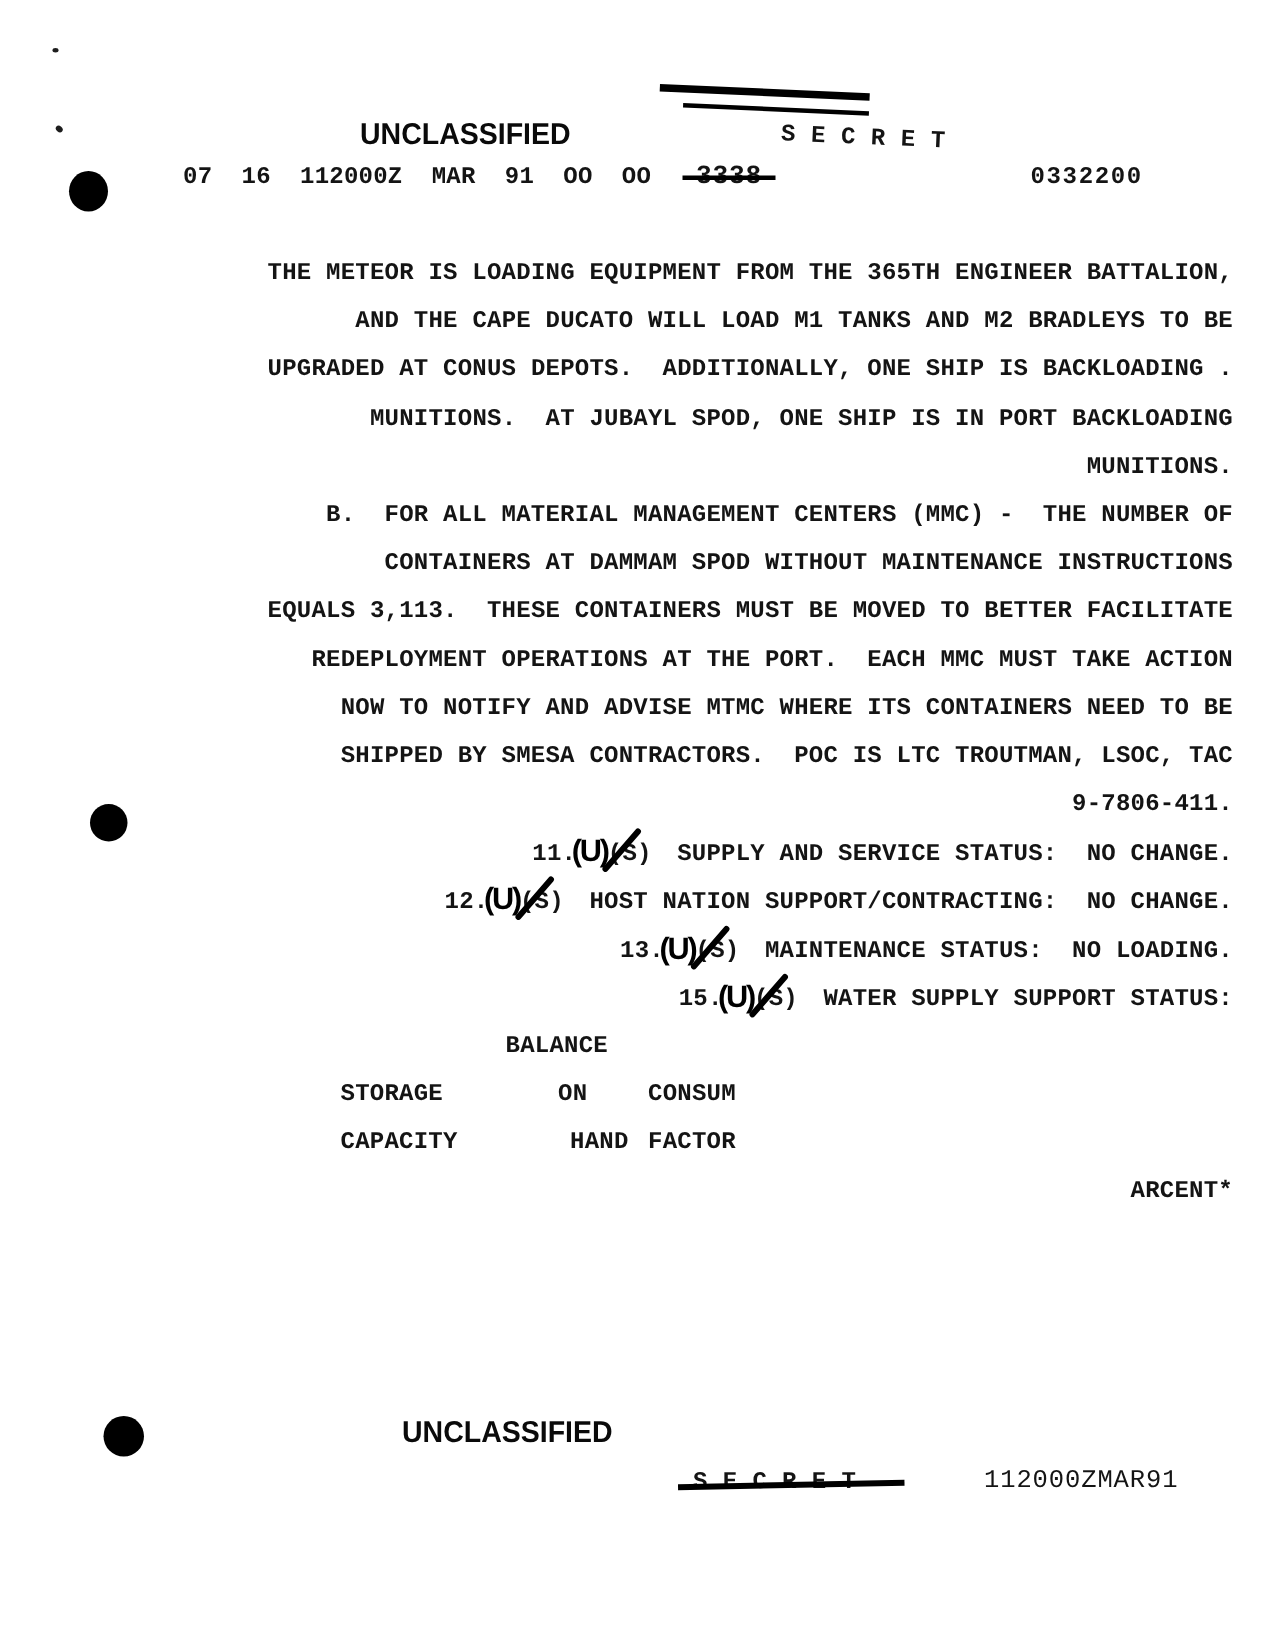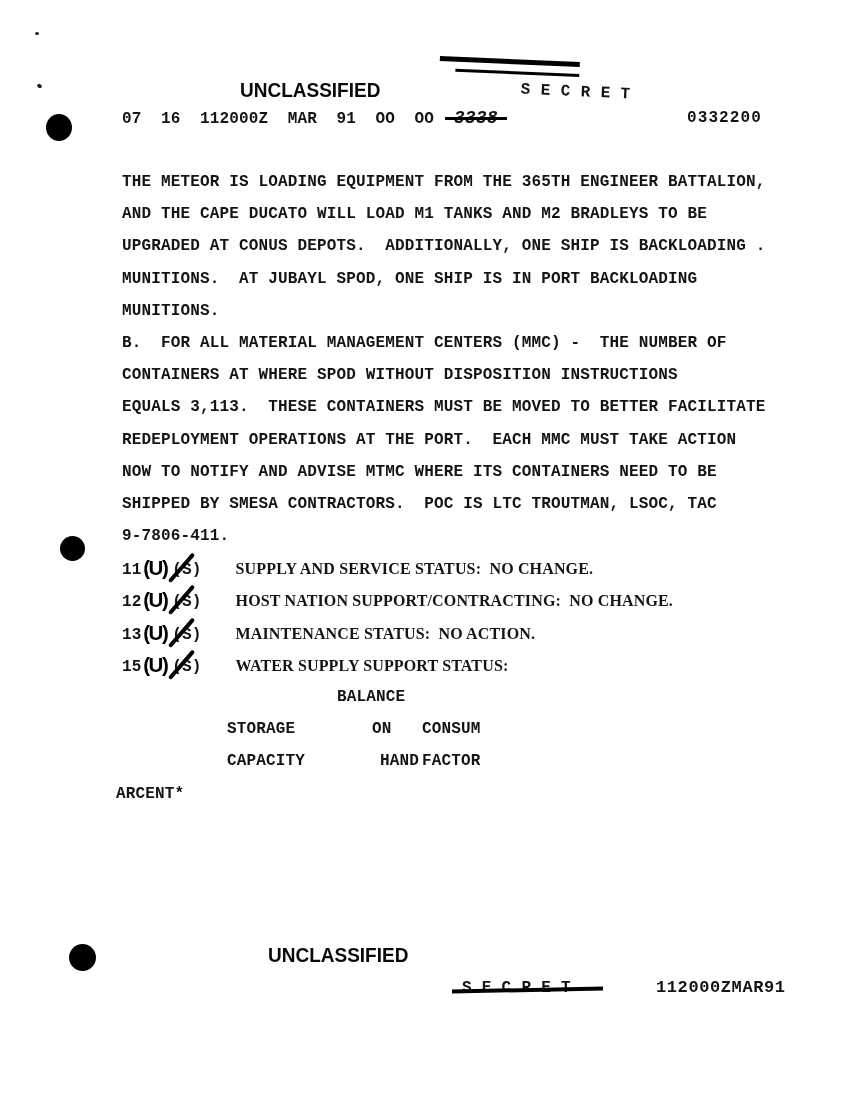--- a/index.html
+++ b/index.html
@@ -28,63 +28,63 @@
     line-height:17px; }
   .stamp-top-strike { position:absolute; left:-6px; top:7px; width:124px;
     height:3.2px; background:#000; }
 
   
   .uncl-top { position:absolute; left:240px; top:79px;
     font-family:"Liberation Sans", sans-serif; font-weight:700; font-size:20px;
     color:#0a0a0a; transform:scaleX(0.95); transform-origin:left top; }
   .hdr-line { position:absolute; left:122px; top:106px; height:24px;
     line-height:24px; white-space:pre; }
-  .code-struck { position:relative; display:inline-block; margin-left:20px;
-    font-size:17.5px; font-weight:700; letter-spacing:0.5px;font-style:italic; }
+  .code-struck { position:relative; display:inline-block; margin-left:30px;
+    font-size:17.5px; font-weight:700; letter-spacing:0.5px; }
   .code-struck::after { content:""; position:absolute; left:-9px; right:-9px;
     top:45%; height:3.6px; background:#000; }
   .page-code { position:absolute; left:687px; top:106px; height:24px;
     line-height:24px; font-size:16px; letter-spacing:1.1px; }
 
   
-  .column { position:absolute; left:122px; top:166px; width:700px; }
+  .column { position:absolute; left:122px; top:166px; width:700px;text-align:right; }
   .line { height:32.2px; line-height:32.2px; white-space:pre; }
   .line * { white-space:pre; }
 
   
   .u-mark { font-family:"Liberation Sans", sans-serif; font-weight:700;
     font-size:20.5px; display:inline-block; width:29px; margin-left:-8px;
     letter-spacing:-1.5px; vertical-align:-1px; color:#000; }
   .s-struck { position:relative; display:inline-block; }
   .slash { position:absolute; left:-1px; bottom:3px; width:37px; height:4.2px;
     background:#000; border-radius:2px; transform:rotate(-49deg);
     transform-origin:0 100%; }
-  .item-text { margin-left:34px;font-family:Liberation Serif, serif; }
+  .item-text { margin-left:17px; }
 
   
   .trow { position:relative; }
   .trow span { position:absolute; top:0; }
   .t-balance { left:215px; }
   .t-c1 { left:105px; }
   .t-on { left:234px;margin-left:16px; }
   .t-hand { left:233px;margin-left:25px; }
-  .t-c3 { left:300px; }
+  .t-c3 { left:310px; }
   .t-arcent { margin-left:-6px; }
 
   
   .uncl-bottom { position:absolute; left:268px; top:944px;
     font-family:"Liberation Sans", sans-serif; font-weight:700; font-size:20px;
     color:#0a0a0a; transform:scaleX(0.95); transform-origin:left top; }
   .stamp-bottom-letters { position:absolute; left:462px; top:979px;
     font-size:16px; font-weight:700; white-space:pre; letter-spacing:0.3px;
     line-height:18px; }
   .stamp-bottom-bar { position:absolute; left:452px; top:988px; width:151px;
     height:3.6px; background:#000; transform:rotate(-1.2deg); }
   .footer-dtg { position:absolute; left:656px; top:979px; font-size:17px;
-    font-weight:700; letter-spacing:0.6px; line-height:18px; }
+    font-weight:400; letter-spacing:0.6px; line-height:18px; }
 </style>
 </head>
 <body>
 
 <div class="page">
 
   <div class="punch punch-1"></div>
   <div class="punch punch-2"></div>
   <div class="punch punch-3"></div>
   <div class="speck speck-1"></div>
@@ -103,32 +103,32 @@
   <div class="hdr-line typed"><span>07  16  112000Z  MAR  91  OO  OO</span><span class="code-struck">3338</span></div>
   <div class="page-code typed">0332200</div>
 
   <div class="column typed">
     <div class="line">THE METEOR IS LOADING EQUIPMENT FROM THE 365TH ENGINEER BATTALION,</div>
     <div class="line">AND THE CAPE DUCATO WILL LOAD M1 TANKS AND M2 BRADLEYS TO BE</div>
     <div class="line">UPGRADED AT CONUS DEPOTS.  ADDITIONALLY, ONE SHIP IS BACKLOADING .</div>
     <div class="line">MUNITIONS.  AT JUBAYL SPOD, ONE SHIP IS IN PORT BACKLOADING</div>
     <div class="line">MUNITIONS.</div>
     <div class="line">B.  FOR ALL MATERIAL MANAGEMENT CENTERS (MMC) -  THE NUMBER OF</div>
-    <div class="line">CONTAINERS AT WHERE SPOD WITHOUT DISPOSITION INSTRUCTIONS</div>
+    <div class="line">CONTAINERS AT DAMMAM SPOD WITHOUT MAINTENANCE INSTRUCTIONS</div>
     <div class="line">EQUALS 3,113.  THESE CONTAINERS MUST BE MOVED TO BETTER FACILITATE</div>
     <div class="line">REDEPLOYMENT OPERATIONS AT THE PORT.  EACH MMC MUST TAKE ACTION</div>
     <div class="line">NOW TO NOTIFY AND ADVISE MTMC WHERE ITS CONTAINERS NEED TO BE</div>
     <div class="line">SHIPPED BY SMESA CONTRACTORS.  POC IS LTC TROUTMAN, LSOC, TAC</div>
     <div class="line">9-7806-411.</div>
 
     <div class="line item"><span>11.</span><span class="u-mark">(U)</span><span class="s-struck"><span>(S)</span><span class="slash"></span></span><span class="item-text">SUPPLY AND SERVICE STATUS:  NO CHANGE.</span></div>
 
     <div class="line item"><span>12.</span><span class="u-mark">(U)</span><span class="s-struck"><span>(S)</span><span class="slash"></span></span><span class="item-text">HOST NATION SUPPORT/CONTRACTING:  NO CHANGE.</span></div>
 
-    <div class="line item"><span>13.</span><span class="u-mark">(U)</span><span class="s-struck"><span>(S)</span><span class="slash"></span></span><span class="item-text">MAINTENANCE STATUS:  NO ACTION.</span></div>
+    <div class="line item"><span>13.</span><span class="u-mark">(U)</span><span class="s-struck"><span>(S)</span><span class="slash"></span></span><span class="item-text">MAINTENANCE STATUS:  NO LOADING.</span></div>
 
     <div class="line item"><span>15.</span><span class="u-mark">(U)</span><span class="s-struck"><span>(S)</span><span class="slash"></span></span><span class="item-text">WATER SUPPLY SUPPORT STATUS:</span></div>
 
     <div class="line trow"><span class="t-balance">BALANCE</span></div>
     <div class="line trow"><span class="t-c1">STORAGE</span><span class="t-on">ON</span><span class="t-c3">CONSUM</span></div>
     <div class="line trow"><span class="t-c1">CAPACITY</span><span class="t-hand">HAND</span><span class="t-c3">FACTOR</span></div>
     <div class="line"><span class="t-arcent" style="display:inline-block">ARCENT*</span></div>
   </div>
 
   <div class="uncl-bottom">UNCLASSIFIED</div>

